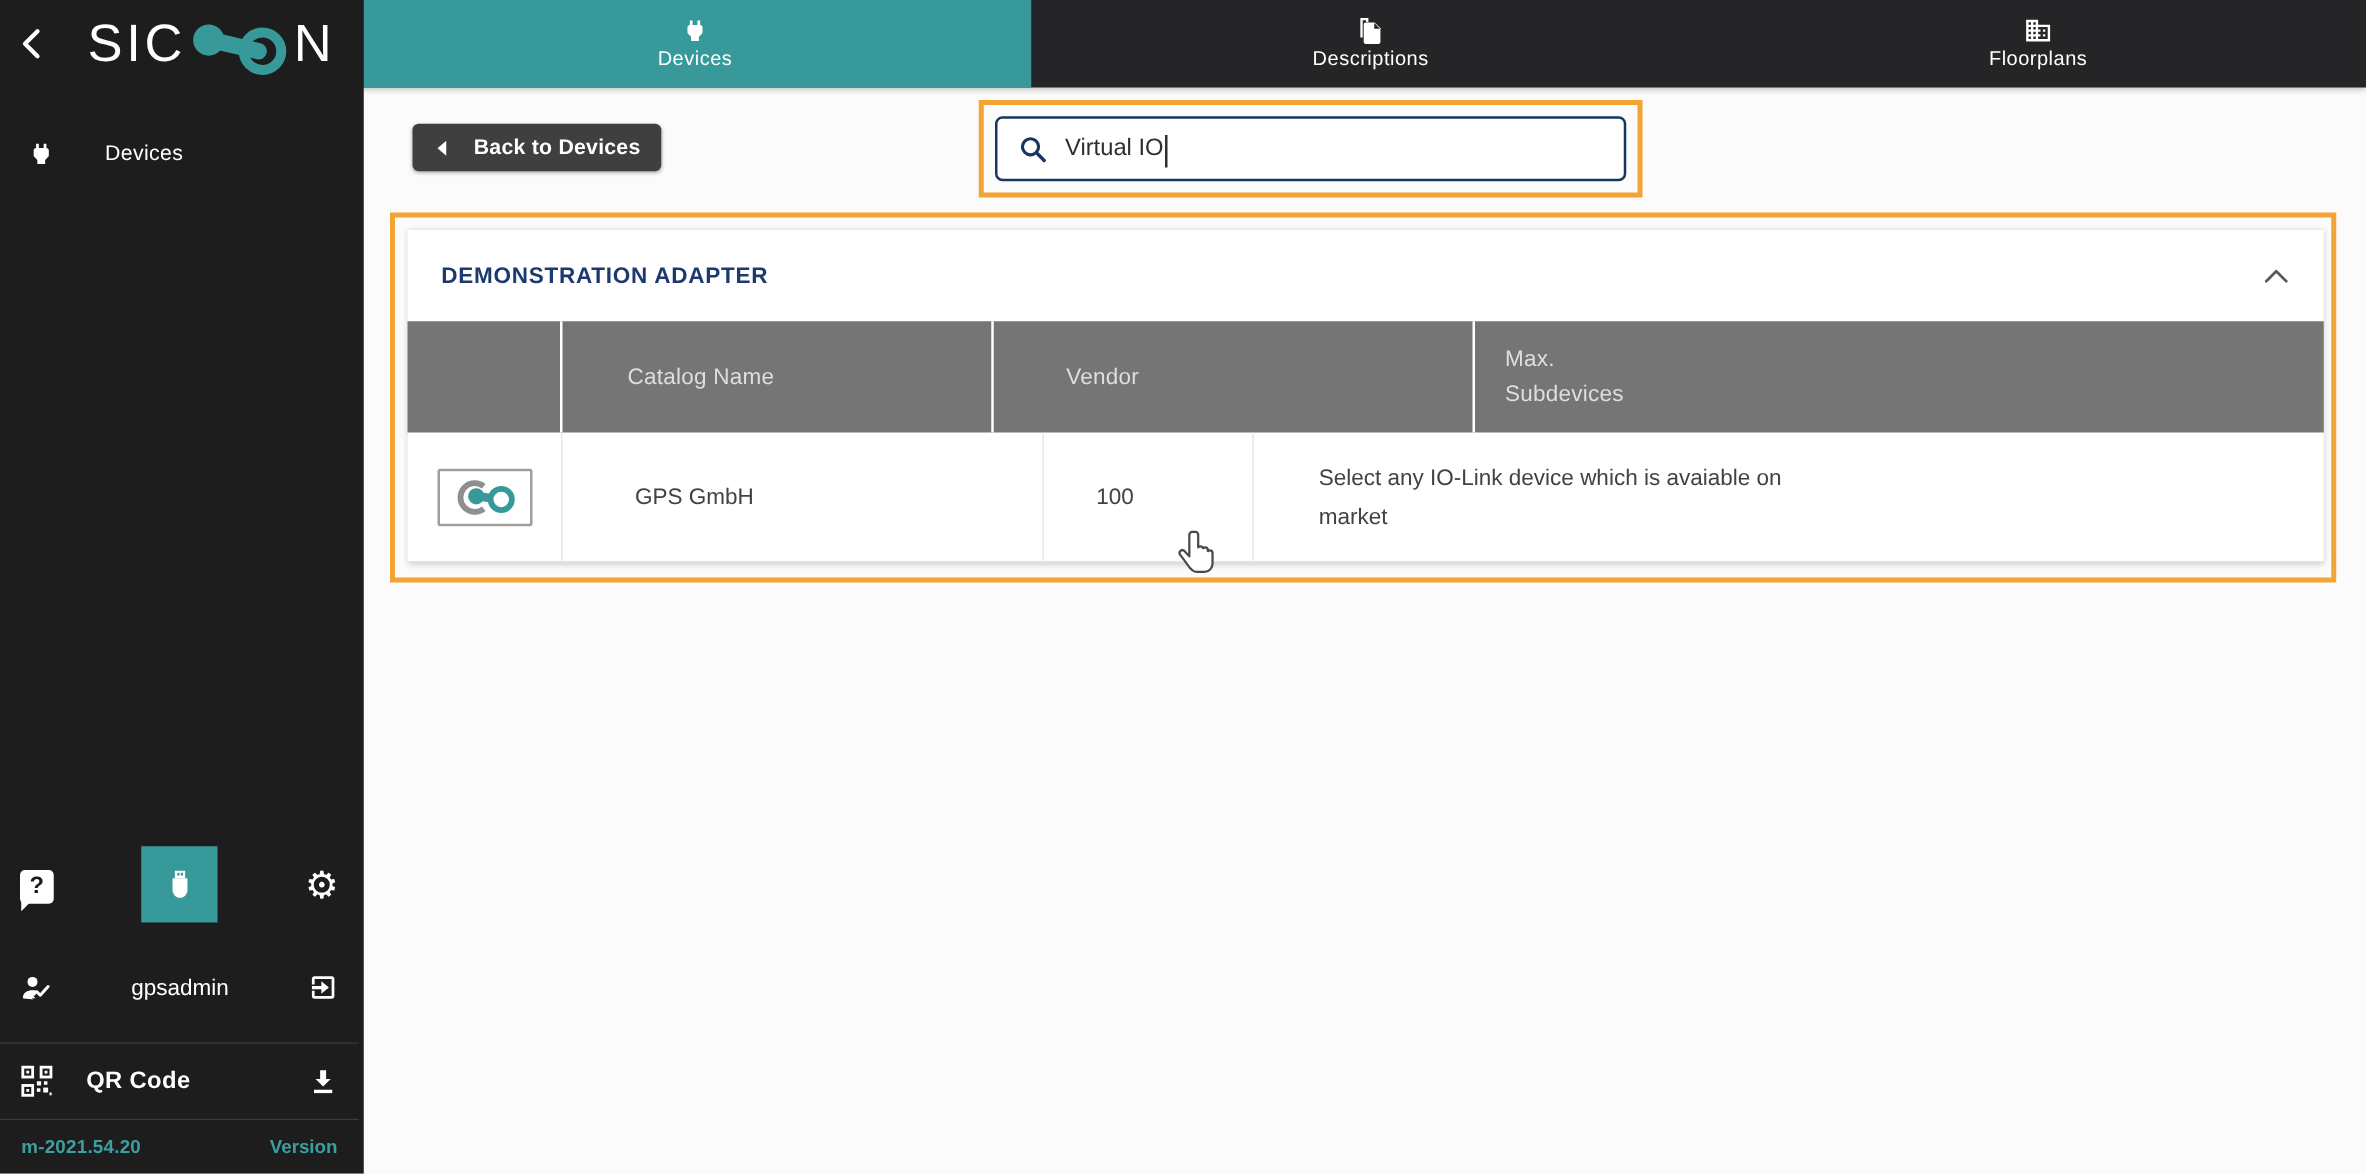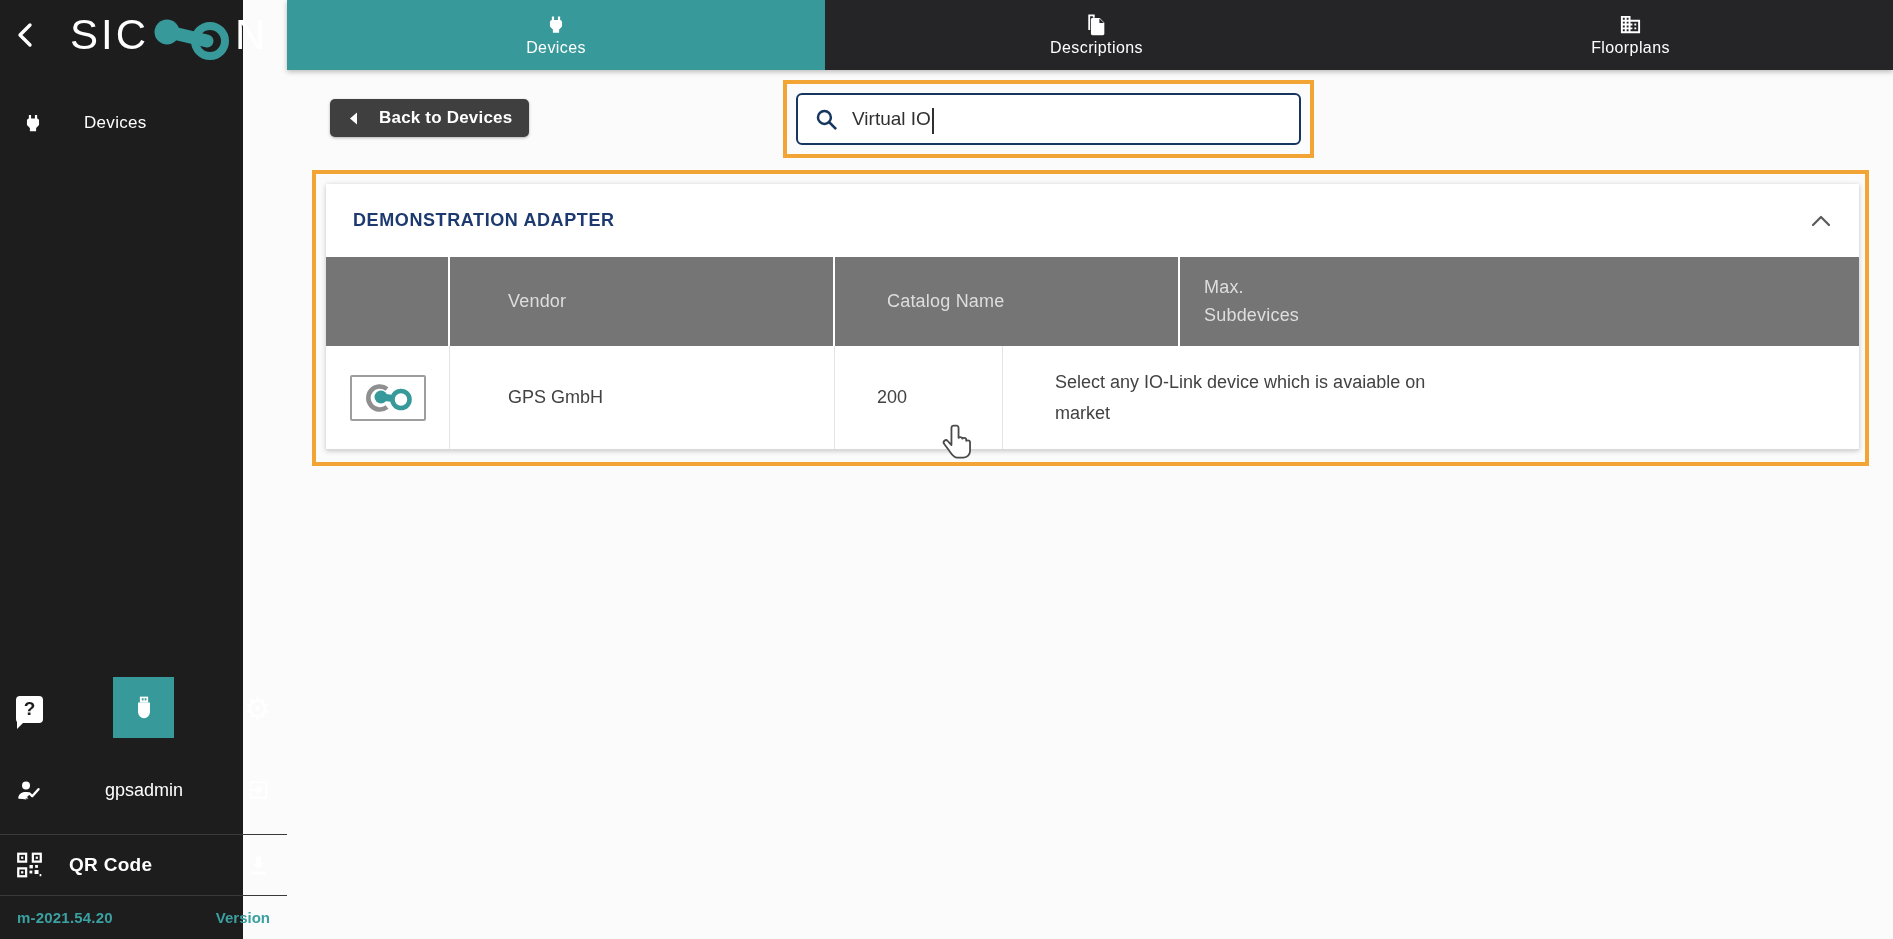--- a/index.html
+++ b/index.html
@@ -7,21 +7,21 @@
   body {
     font-family: "Liberation Sans", "DejaVu Sans", sans-serif;
     background: #fbfbfb;
     position: relative;
     color: #424242;
     cursor: default;
   }
 
   
   .sidebar {
-    position: absolute; left: 0; top: 0; width: 243px; height: 939px;
+    position: absolute; left: 0; top: 0; width: 291px; height: 939px;
     background: #1d1d1e; z-index: 30;
   }
   .sidebar-header {
     height: 70px; display: flex; align-items: center; padding: 0 14px;
   }
   .back-chevron { width: 30px; height: 34px; flex: 0 0 auto; display:flex; align-items:center; }
   .logo { display: flex; align-items: center; margin-left: 26px; }
   .logo-text {
     color: #fff; font-size: 42px; font-weight: 300; letter-spacing: 3px;
     line-height: 1;
@@ -313,44 +313,44 @@
     <div class="card-header">
       <span class="card-title">DEMONSTRATION ADAPTER</span>
       <svg width="22" height="16" viewBox="0 0 22 16">
         <polyline points="3,12 11,4 19,12" fill="none" stroke="#5a5a5a" stroke-width="2.2" stroke-linecap="round" stroke-linejoin="round"></polyline>
       </svg>
     </div>
 
     <div class="tbl">
       <div class="tbl-head">
         <div class="th th-icon"></div>
+        <div class="th th-catalog">
+          <span class="th-label">Catalog Name</span>
+        </div>
         <div class="th th-vendor">
           <span class="th-label">Vendor</span>
-        </div>
-        <div class="th th-catalog">
-          <span class="th-label">Catalog Name</span>
         </div>
         <div class="th th-max">
           <span class="th-label">Max. Subdevices</span>
         </div>
       </div>
 
       <div class="tbl-row">
         <div class="td td-icon">
           <span class="device-thumb">
             <svg width="54" height="36" viewBox="0 0 54 36">
               <path d="M26 9 A11.5 11.5 0 1 0 26 27" fill="none" stroke="#8f8f8f" stroke-width="4.6"></path>
               <line x1="21" y1="17" x2="39" y2="19.5" stroke="#37999a" stroke-width="7" stroke-linecap="round"></line>
               <circle cx="20" cy="17" r="6.5" fill="#37999a"></circle>
               <circle cx="40" cy="19.5" r="8.5" fill="#fff" stroke="#37999a" stroke-width="4.6"></circle>
             </svg>
           </span>
         </div>
         <div class="td td-vendor">GPS GmbH</div>
-        <div class="td td-max">200</div>
+        <div class="td td-max">100</div>
         <div class="td td-desc">
           <span class="desc-text">Select any IO-Link device which is avaiable on market</span>
         </div>
       </div>
     </div>
   </div>
 </div>
 
 <div class="hand-cursor">
   <svg width="33" height="42" viewBox="0 0 24 30">

